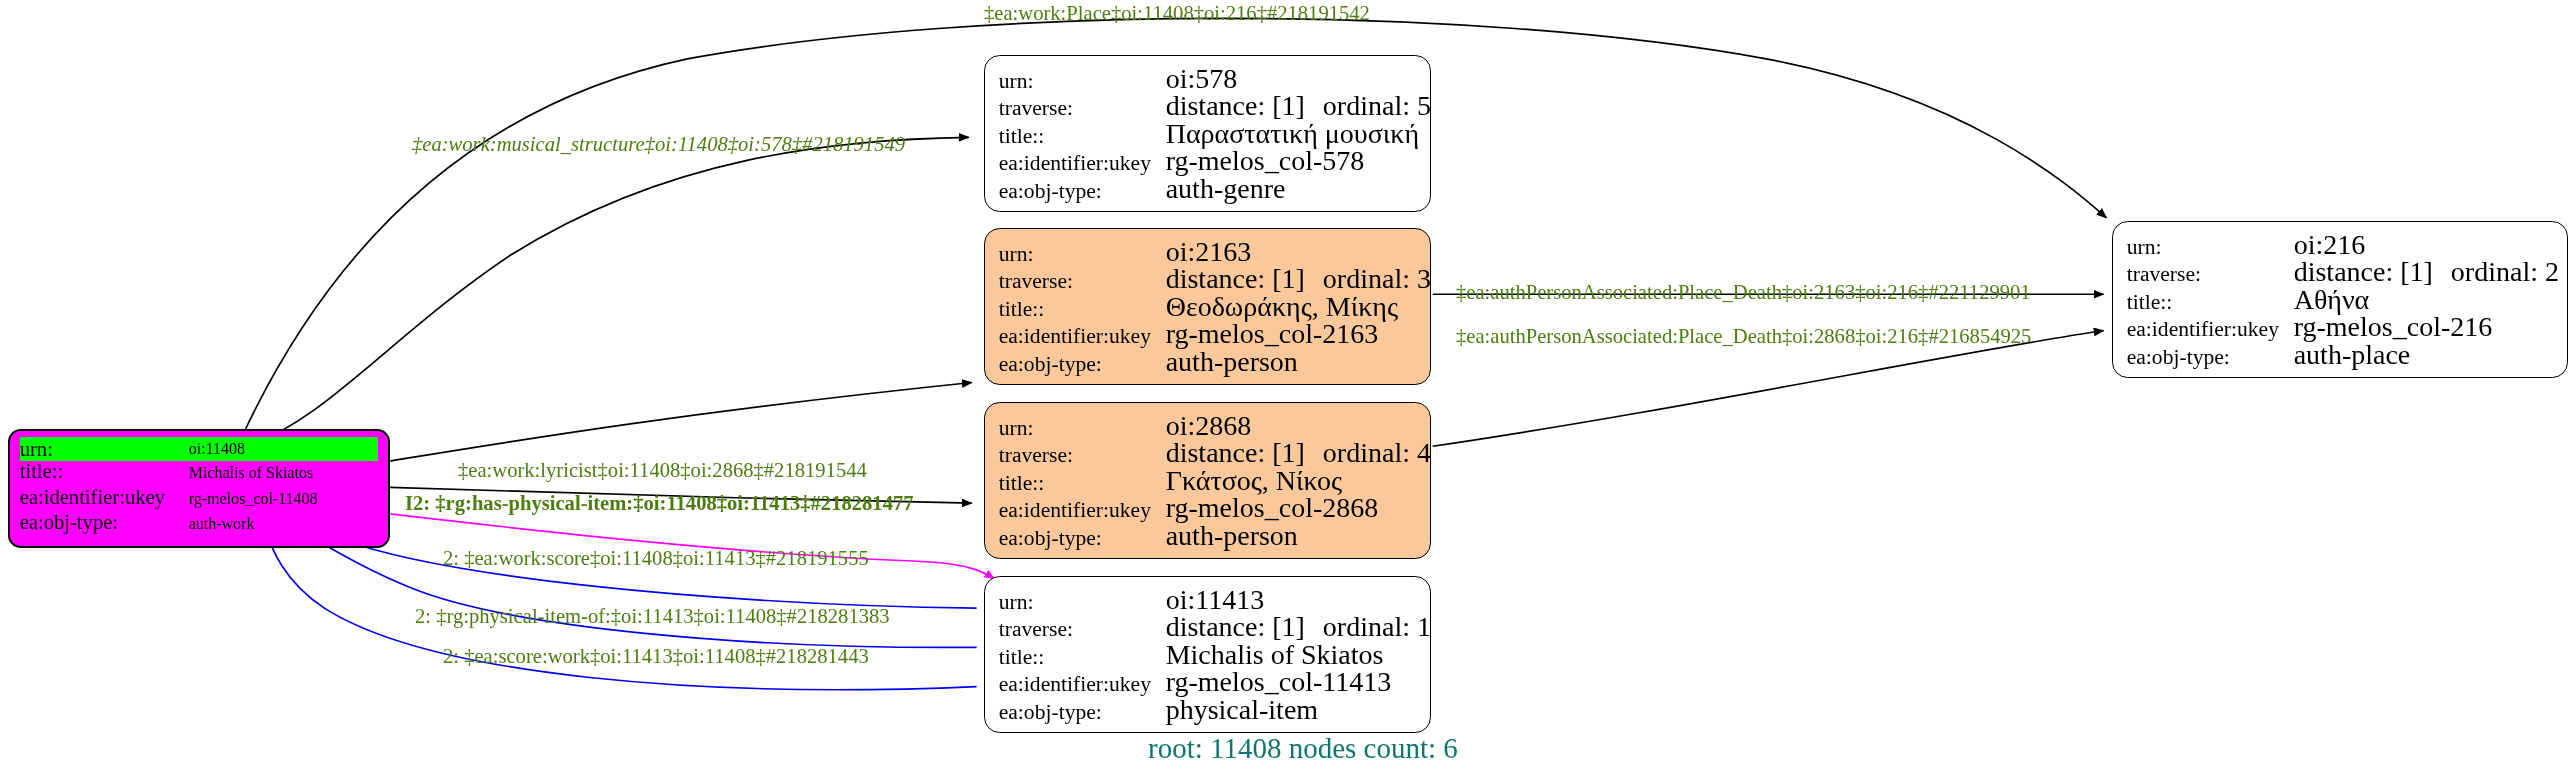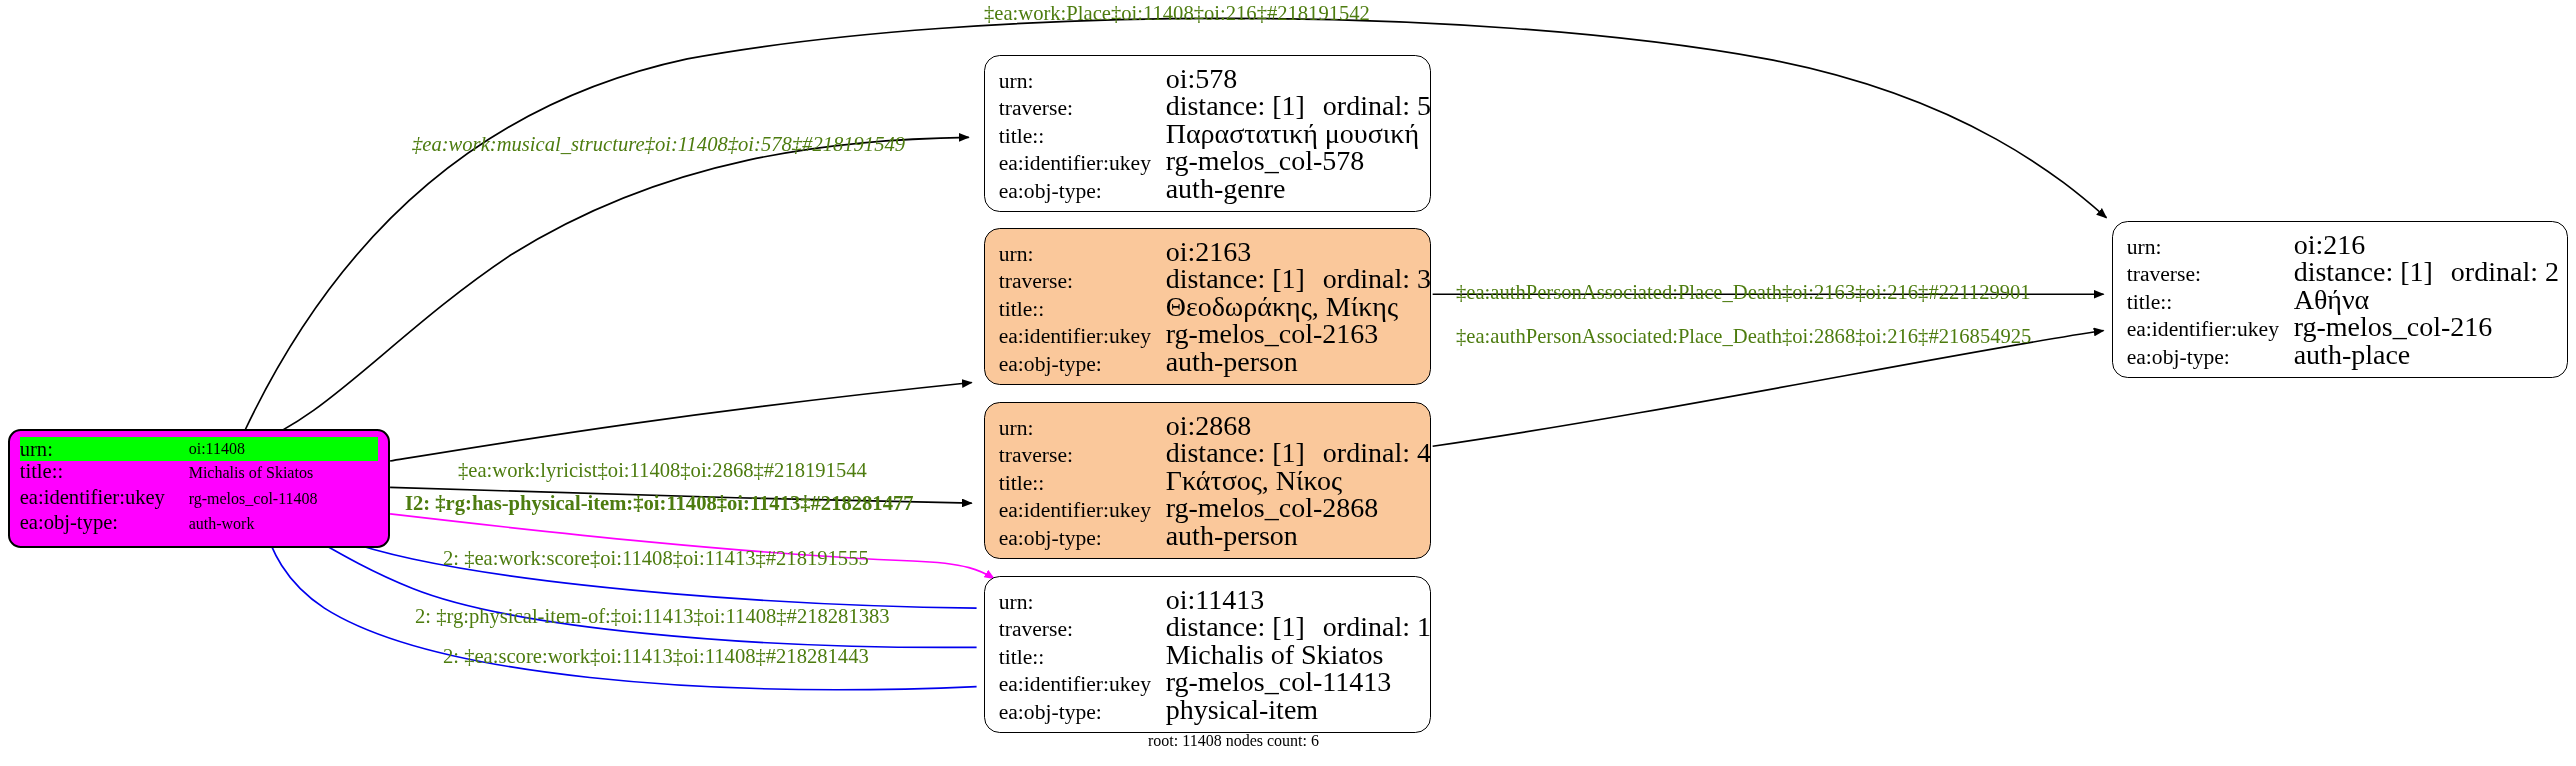--- a/index.html
+++ b/index.html
@@ -49,22 +49,22 @@
   .elabel{
     position:absolute;
     white-space:nowrap;
     font-size:20.6px;
     line-height:1;
     color:#4d7c0f;
   }
   .footer{
     position:absolute;
     white-space:nowrap;
-    font-size:16px;
-    color:#000000;
+    font-size:29px;
+    color:#0f766e;
   }
 </style>
 </head>
 <body>
 
 <div id="graph-canvas">
 
   <svg id="edge-layer" viewBox="0 0 2625 781" width="2576" height="766" xmlns="http://www.w3.org/2000/svg">
     <defs>
       <marker id="ah-black" markerWidth="11" markerHeight="9" refX="10" refY="4.5" orient="auto" markerUnits="userSpaceOnUse">

